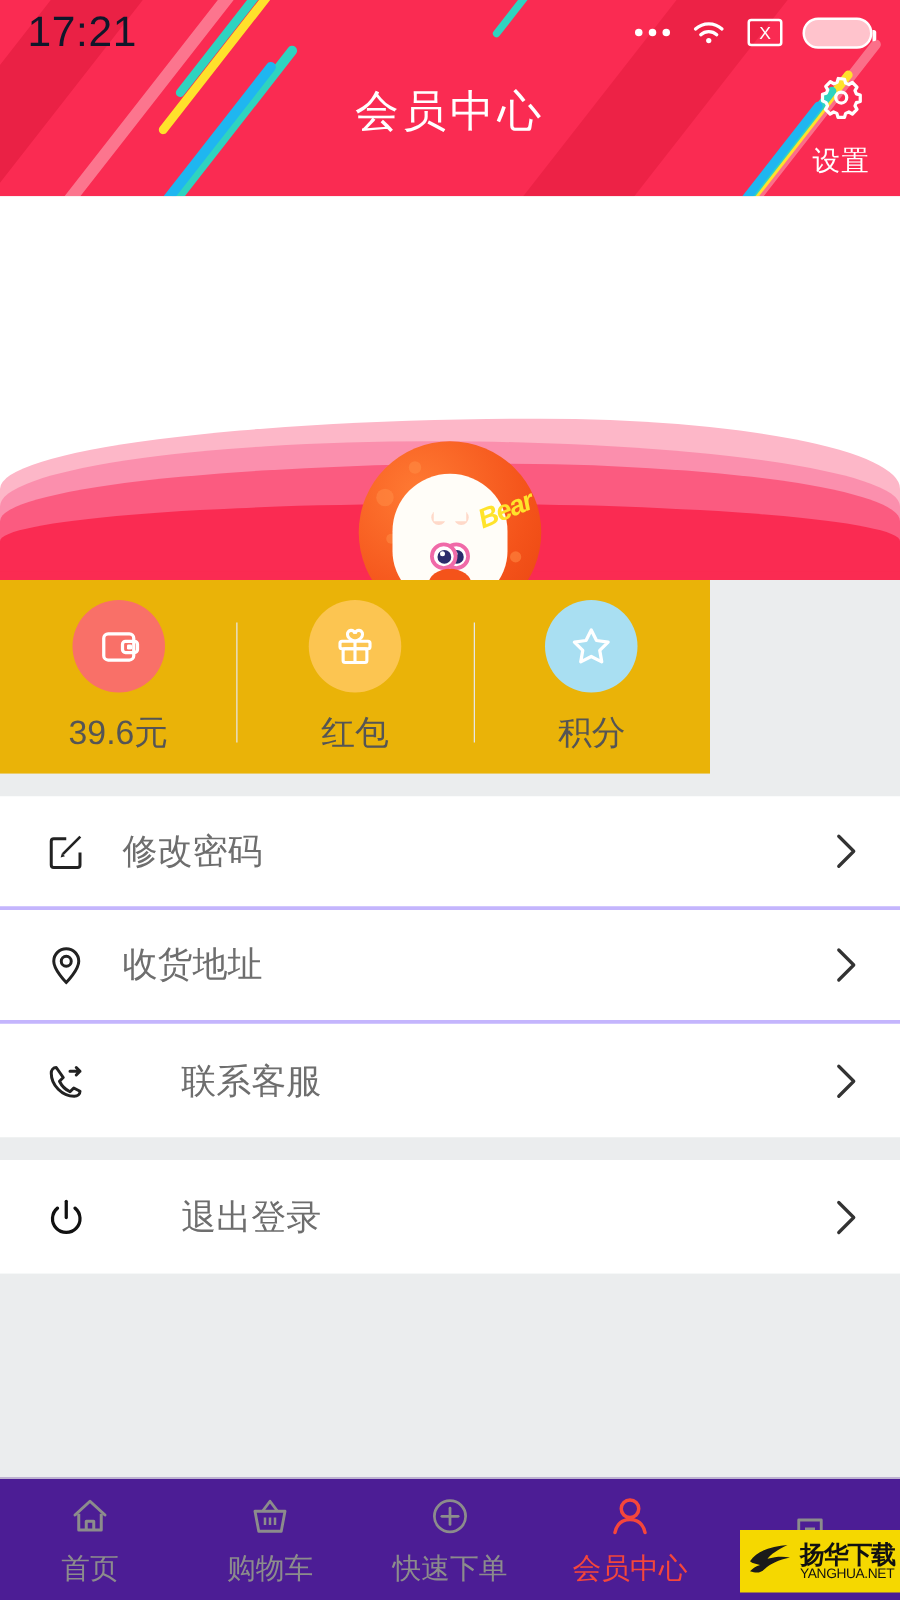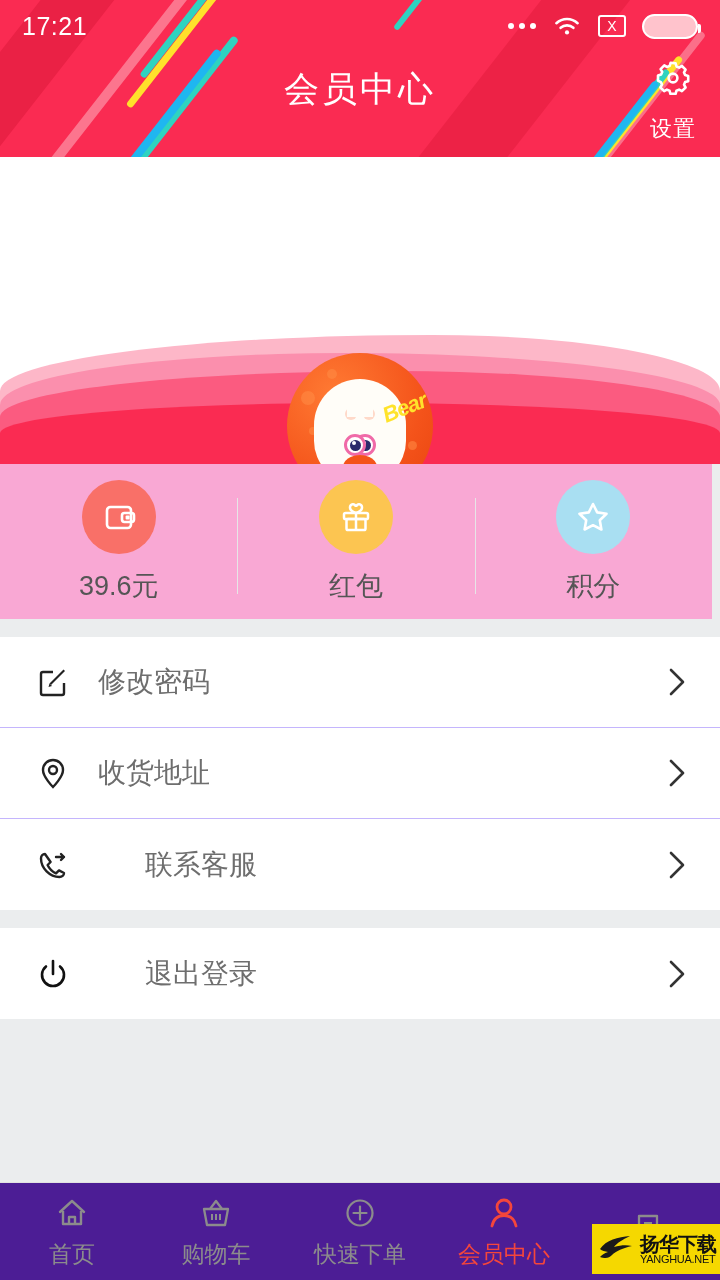--- a/index.html
+++ b/index.html
@@ -36,21 +36,21 @@
   .s-yellow-r  { width:7px; height:180px; background:#FFE12B; left:678px; top:55px; }
   .s-teal-r    { width:7px; height:175px; background:#2FD3C0; left:665px; top:68px; }
   .s-blue-r    { width:7px; height:170px; background:#1FB6F0; left:654px; top:80px; }
   .s-blue-top  { width:6px; height:60px;  background:#2FD3C0; left:430px; top:-20px; }
 
   .statusbar {
     position:absolute; top:0; left:0; width:720px; height:52px;
     display:flex; align-items:center; justify-content:space-between;
     padding:0 22px; z-index:4;
   }
-  .clock { color:#ffffff; font-size:25px; letter-spacing:.5px;text-align:center; }
+  .clock { color:#0f172a; font-size:34px; letter-spacing:.5px;text-align:center; }
   .sb-right { display:flex; align-items:center; gap:16px; }
   .dots { display:flex; gap:5px; }
   .dots i { width:6px; height:6px; border-radius:50%; background:#fff; display:block; }
   .sim {
     width:28px; height:22px; border:2px solid #fff; border-radius:3px;
     position:relative; display:flex; align-items:center; justify-content:center;
     color:#fff; font-size:14px; line-height:1;
   }
   .batt {
     width:56px; height:25px; border:2px solid #fff; border-radius:13px;
@@ -105,39 +105,39 @@
   .cheek { position:absolute; top:80px; width:18px; height:12px; border-radius:50%; background:#FCD6CF; }
   .cheek.l { left:30px; } .cheek.r { right:30px; }
   .snout { position:absolute; left:50%; top:76px; transform:translateX(-50%);
     width:34px; height:24px; border-radius:50%; background:#F4531A; }
   .bear-word{ position:absolute; right:6px; top:42px; transform:rotate(-22deg);
     color:#FFE32B; font-size:22px; font-weight:bold; font-style:italic; letter-spacing:-1px;}
   .dot-spot{ position:absolute; border-radius:50%; background:rgba(255,140,70,.55);}
 
   
   .stats {
-    width:712px; height:155px; background:#f9a8d4;
+    width:568px; height:155px; background:#eab308;
     display:flex; align-items:center;
   }
   .stat { flex:1; display:flex; flex-direction:column; align-items:center; gap:14px; position:relative; }
   .stat + .stat::before {
     content:""; position:absolute; left:0; top:18px; width:1px; height:96px; background:#E6E6E6;
   }
   .stat-circle {
     width:74px; height:74px; border-radius:50%;
     display:flex; align-items:center; justify-content:center;
   }
   .stat-label { font-size:27px; color:#555; }
 
   
   .gap { width:720px; height:18px; background:#EBEDEE; }
   .menu-group { background:#fff; width:720px; }
   .menu-row {
     height:91px; display:flex; align-items:center; padding:0 30px;
-    border-bottom:1px solid #c4b5fd; position:relative;
+    border-bottom:3px solid #c4b5fd; position:relative;
   }
   .menu-row:last-child { border-bottom:none;gap:47px; }
   .menu-icon { width:46px; display:flex; align-items:center; justify-content:center; }
   .menu-label { margin-left:22px; font-size:28px; color:#6E6E6E; flex:1; }
   .chev { color:#333; }
 
   .filler { width:720px; height:160px; background:#EBEDEE; }
 
   
   .tabbar {

